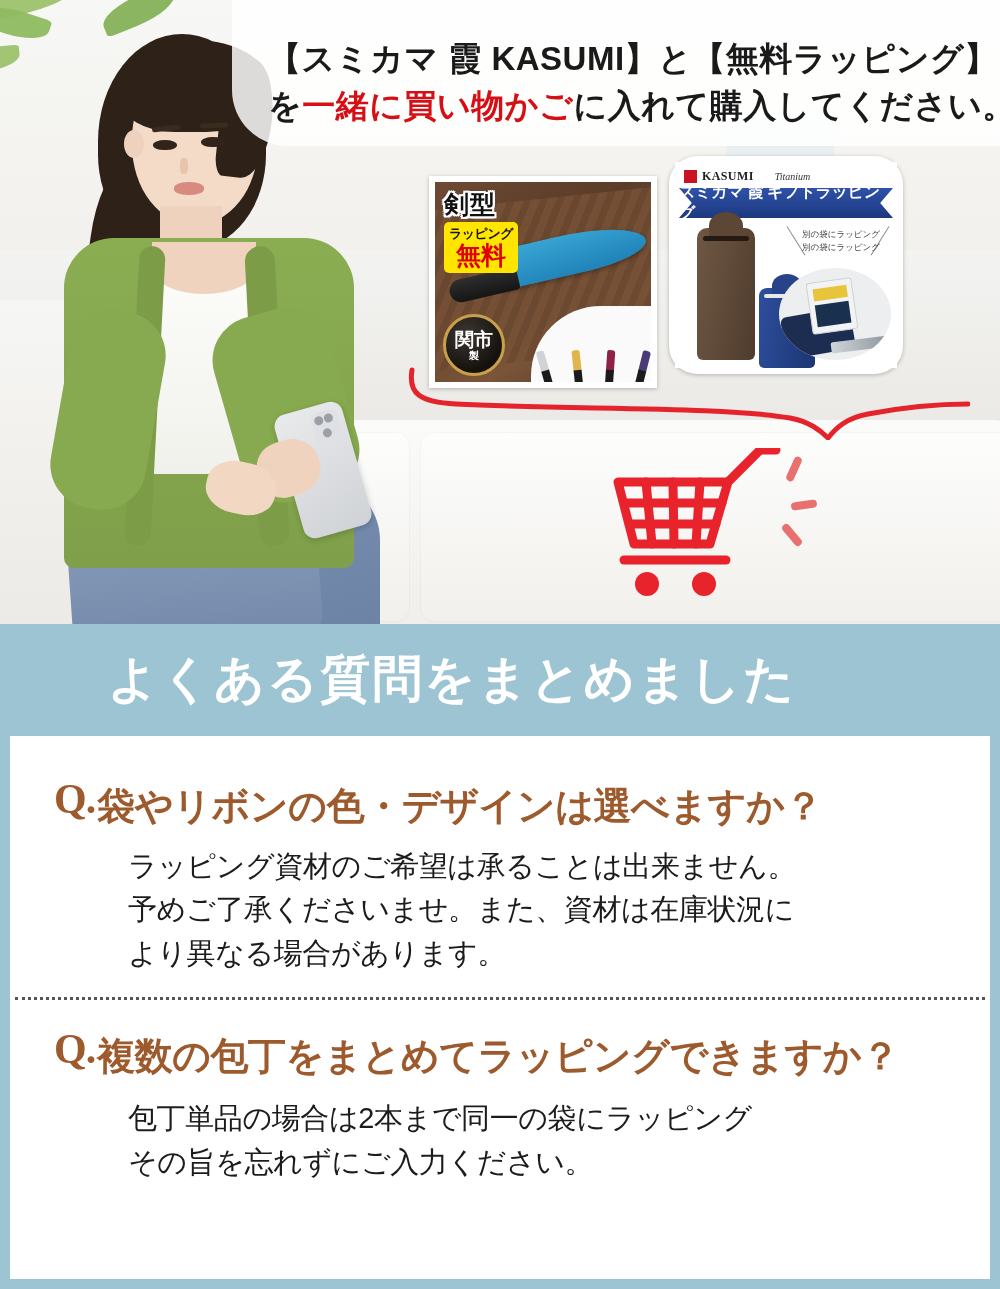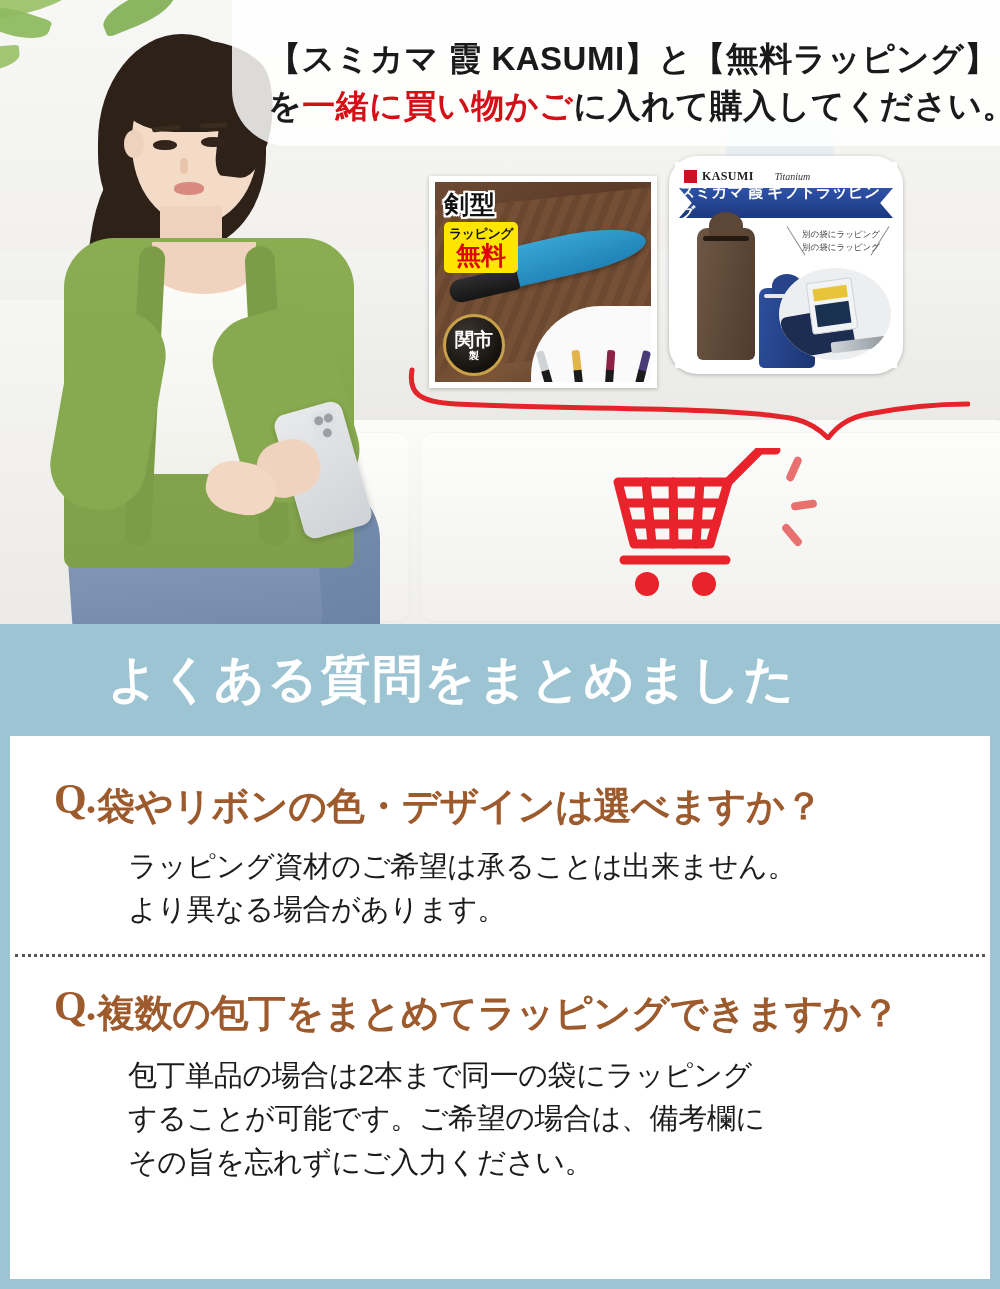--- a/index.html
+++ b/index.html
@@ -387,34 +387,34 @@
 
     <div class="faq-card">
 
       <div class="qa" style="padding:42px 0 0 44px;">
         <div class="qa-q">
           <span class="q-mark">Q.</span>
           <span class="q-text">袋やリボンの色・デザインは選べますか？</span>
         </div>
         <div class="qa-a" style="margin:16px 0 0 74px;">
           <div>ラッピング資材のご希望は承ることは出来ません。</div>
+          <div>予めご了承くださいませ。また、資材は在庫状況に</div>
           <div>より異なる場合があります。</div>
         </div>
       </div>
 
       <div class="divider" style="margin:22px 0 0 5px;"></div>
 
       <div class="qa" style="padding:28px 0 0 44px;">
         <div class="qa-q">
           <span class="q-mark">Q.</span>
           <span class="q-text">複数の包丁をまとめてラッピングできますか？</span>
         </div>
         <div class="qa-a" style="margin:18px 0 0 74px;">
           <div>包丁単品の場合は2本まで同一の袋にラッピング</div>
-          <div>することが可能です。ご希望の場合は、備考欄に</div>
           <div>その旨を忘れずにご入力ください。</div>
         </div>
       </div>
 
     </div>
   </div>
 
 </div>
 
 </body></html>

